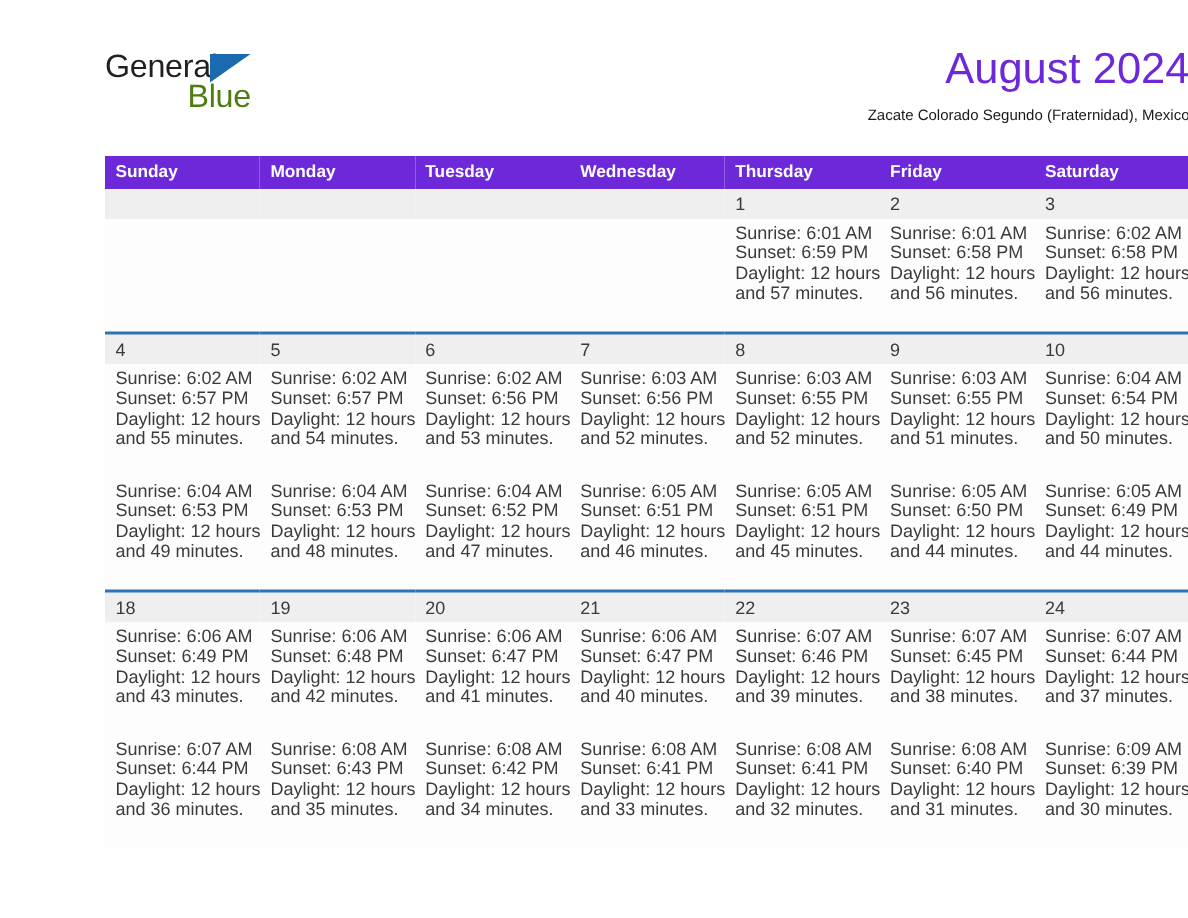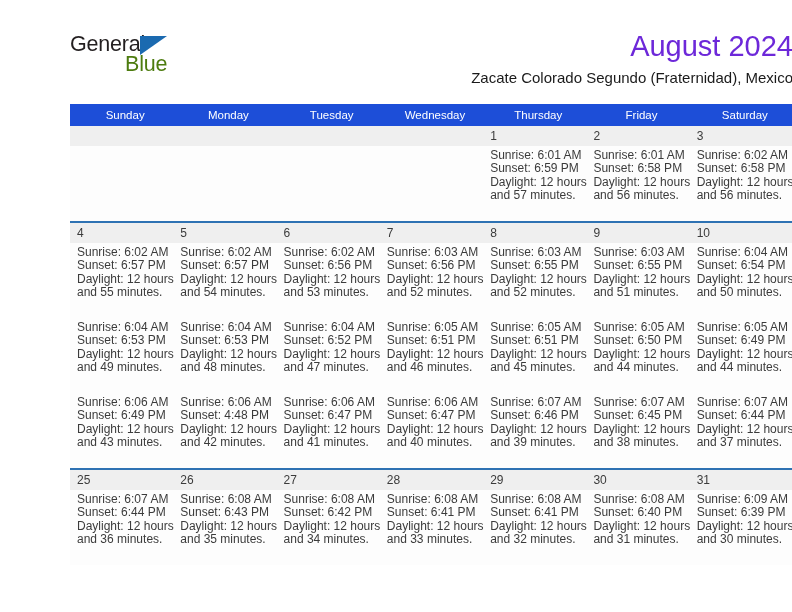--- a/index.html
+++ b/index.html
@@ -73,41 +73,41 @@
   }
   .month-title {
     font-size: 29px;
     color: #6d28d9;
     line-height: 36px;
     font-weight: normal;
     white-space: nowrap;
   }
   .location-title {
     margin-top: 5px;
-    font-size: 15px;
+    font-size: 10px;
     color: #1a1a1a;
     line-height: 17px;
     white-space: nowrap;
   }
 
   
   .calendar {
     position: absolute;
     left: 34px;
     top: 104px;
     width: 723px;
     border-collapse: collapse;
     table-layout: fixed;
   }
   .calendar th {
-    background: #1d4ed8;
+    background: #6d28d9;
     color: #ffffff;
     font-size: 11.5px;
-    font-weight: normal;
-    text-align: center;
+    font-weight: bold;
+    text-align: left;
     padding: 5px 0 5px 7px;
     height: 12px;
     vertical-align: middle;
   }
   .daynum-row td {
     background: #efefef;
     color: #3b3b3b;
     font-size: 12px;
     padding: 3px 0 3px 7px;
     height: 12px;
@@ -310,30 +310,39 @@
           <div class="line">and 44 minutes.</div>
         </td>
         <td>
           <div class="line">Sunrise: 6:05 AM</div>
           <div class="line">Sunset: 6:49 PM</div>
           <div class="line">Daylight: 12 hours</div>
           <div class="line">and 44 minutes.</div>
         </td>
       </tr>
 
+      <tr class="daynum-row">
+        <td>18</td>
+        <td>19</td>
+        <td>20</td>
+        <td>21</td>
+        <td>22</td>
+        <td>23</td>
+        <td>24</td>
+      </tr>
       <tr class="info-row">
         <td>
           <div class="line">Sunrise: 6:06 AM</div>
           <div class="line">Sunset: 6:49 PM</div>
           <div class="line">Daylight: 12 hours</div>
           <div class="line">and 43 minutes.</div>
         </td>
         <td>
           <div class="line">Sunrise: 6:06 AM</div>
-          <div class="line">Sunset: 4:48 PM</div>
+          <div class="line">Sunset: 6:48 PM</div>
           <div class="line">Daylight: 12 hours</div>
           <div class="line">and 42 minutes.</div>
         </td>
         <td>
           <div class="line">Sunrise: 6:06 AM</div>
           <div class="line">Sunset: 6:47 PM</div>
           <div class="line">Daylight: 12 hours</div>
           <div class="line">and 41 minutes.</div>
         </td>
         <td>
@@ -355,29 +364,20 @@
           <div class="line">and 38 minutes.</div>
         </td>
         <td>
           <div class="line">Sunrise: 6:07 AM</div>
           <div class="line">Sunset: 6:44 PM</div>
           <div class="line">Daylight: 12 hours</div>
           <div class="line">and 37 minutes.</div>
         </td>
       </tr>
 
-      <tr class="daynum-row">
-        <td>25</td>
-        <td>26</td>
-        <td>27</td>
-        <td>28</td>
-        <td>29</td>
-        <td>30</td>
-        <td>31</td>
-      </tr>
       <tr class="info-row">
         <td>
           <div class="line">Sunrise: 6:07 AM</div>
           <div class="line">Sunset: 6:44 PM</div>
           <div class="line">Daylight: 12 hours</div>
           <div class="line">and 36 minutes.</div>
         </td>
         <td>
           <div class="line">Sunrise: 6:08 AM</div>
           <div class="line">Sunset: 6:43 PM</div>

